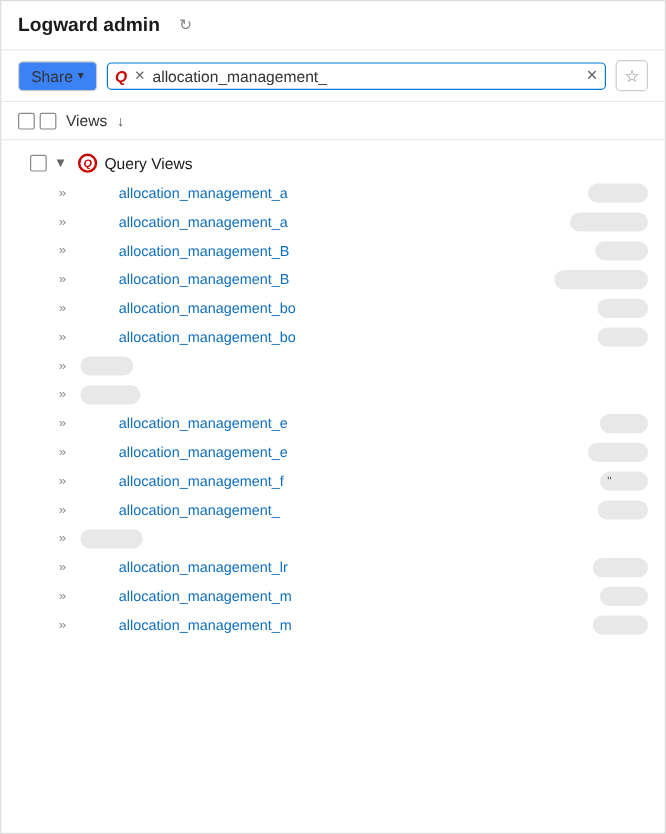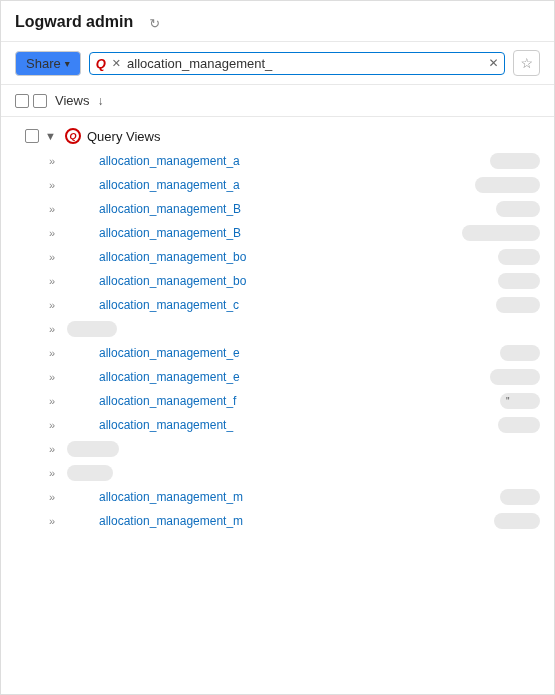--- a/index.html
+++ b/index.html
@@ -20,21 +20,21 @@
     .app-container {
       width: 555px;
       min-height: 695px;
       border: 1px solid #ddd;
       background: #fff;
     }
 
     
     .header {
       display: flex;
-      align-items: flex-end;
+      align-items: flex-start;
       padding: 12px 14px 10px 14px;
       border-bottom: 1px solid #e8e8e8;
       gap: 10px;
     }
 
     .header-title {
       font-size: 16px;
       font-weight: 600;
       color: #1a1a1a;
       margin-right: 6px;
@@ -321,21 +321,20 @@
         </div>
 
         <div class="tree-item">
           <span class="item-arrow">»</span>
           <span class="item-label">allocation_management_bo</span>
           <div class="item-badge" style="min-width:42px;"></div>
         </div>
 
         <div class="tree-item">
           <span class="item-arrow">»</span>
-          <span class="item-label">allocation_management_c</span>
           <div class="item-badge" style="min-width:44px;"></div>
         </div>
 
         <div class="tree-item">
           <span class="item-arrow">»</span>
           <div class="item-badge" style="min-width:50px;"></div>
         </div>
 
         <div class="tree-item">
           <span class="item-arrow">»</span>
@@ -361,20 +360,21 @@
           <div class="item-badge" style="min-width:42px;"></div>
         </div>
 
         <div class="tree-item">
           <span class="item-arrow">»</span>
           <div class="item-badge" style="min-width:52px;"></div>
         </div>
 
         <div class="tree-item">
           <span class="item-arrow">»</span>
+          <span class="item-label">allocation_management_lr</span>
           <div class="item-badge" style="min-width:46px;"></div>
         </div>
 
         <div class="tree-item">
           <span class="item-arrow">»</span>
           <span class="item-label">allocation_management_m</span>
           <div class="item-badge" style="min-width:40px;"></div>
         </div>
 
         <div class="tree-item">

